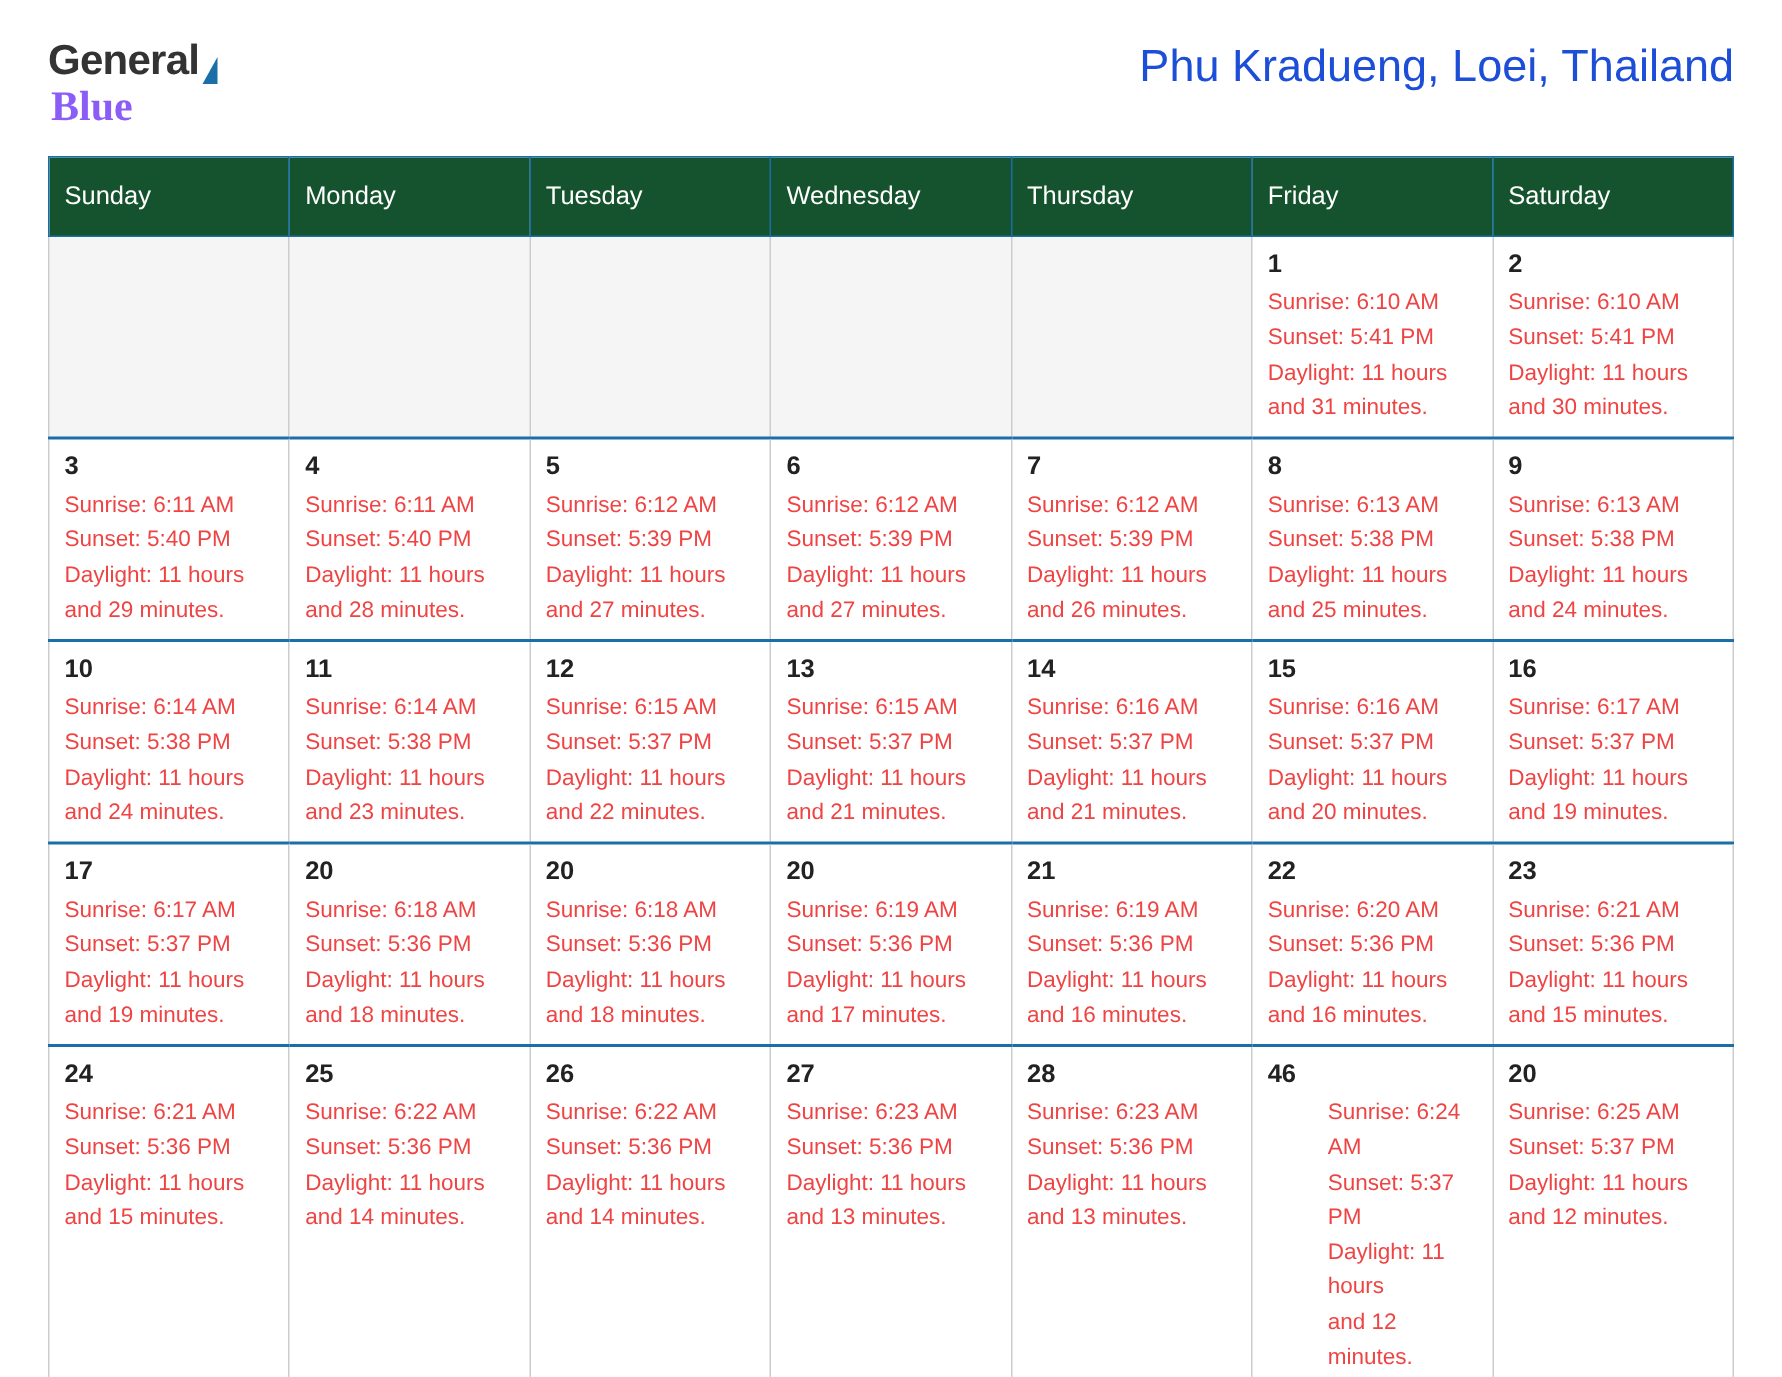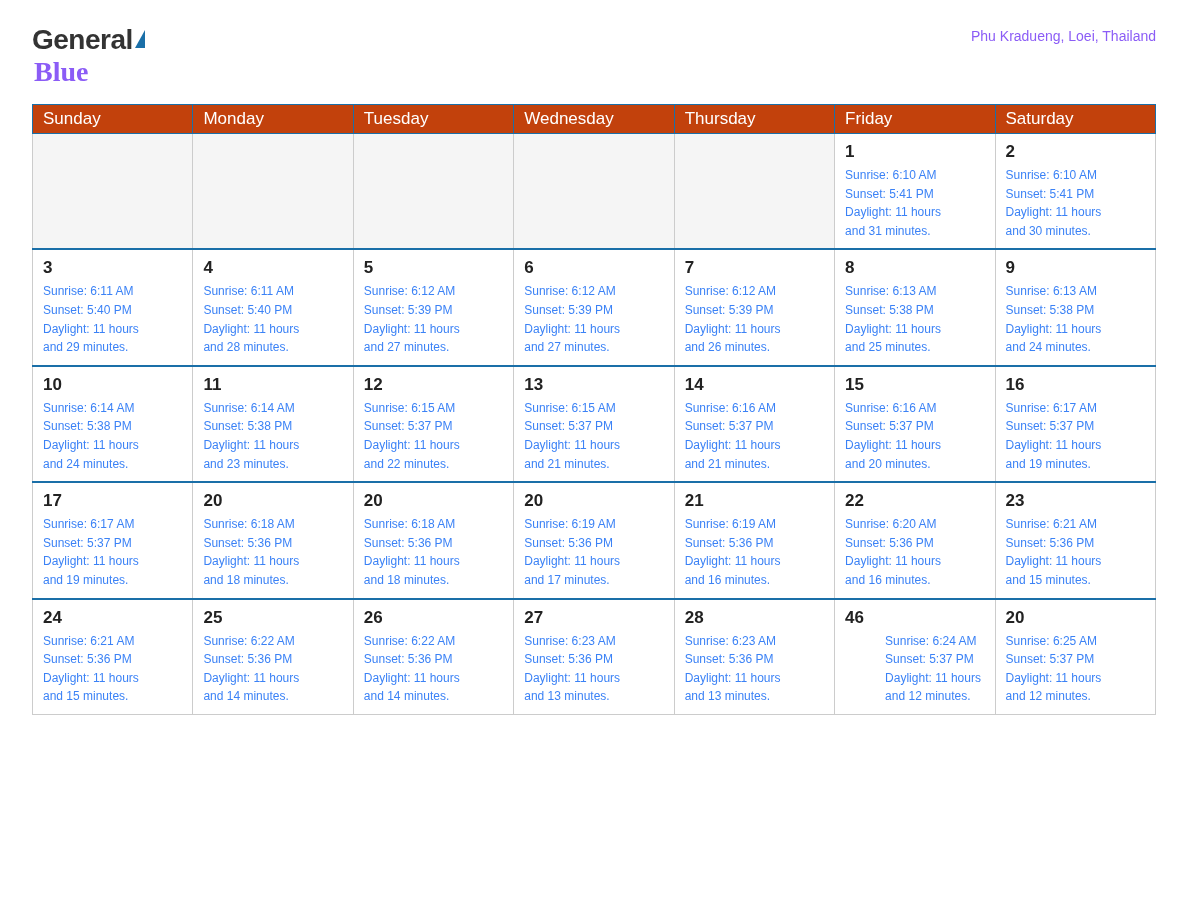--- a/index.html
+++ b/index.html
@@ -16,21 +16,21 @@
       align-items: flex-start;
       margin-bottom: 16px;
     }
     .logo {
       display: flex;
       flex-direction: column;
       align-items: flex-start;
     }
     .logo-top {
       display: flex;
-      align-items: flex-start;
+      align-items: flex-end;
     }
     .logo-general {
       font-size: 28px;
       font-weight: bold;
       color: #333;
       letter-spacing: -0.5px;
     }
     .logo-triangle {
       width: 0;
       height: 0;
@@ -50,35 +50,35 @@
     .title-section {
       text-align: right;
     }
     .month-title {
       font-size: 52px;
       font-weight: normal;
       color: #222;
       line-height: 1.1;
     }
     .location {
-      font-size: 14px;
-      color: #8b5cf6;
+      font-size: 30px;
+      color: #1d4ed8;
       margin-top: 4px;
     }
     .calendar {
       width: 100%;
       border-collapse: collapse;
       border: 1px solid #aaa;
     }
     .calendar thead tr th {
-      background: #c2410c;
+      background: #14532d;
       color: #fff;
       font-size: 17px;
       font-weight: normal;
-      padding: 4px 10px;
+      padding: 16px 10px;
       text-align: left;
       border: 1px solid #1a6fa8;
     }
     .calendar tbody tr td {
       vertical-align: top;
       padding: 8px 10px;
       border: 1px solid #ccc;
       width: 14.28%;
       min-height: 110px;
       height: 110px;
@@ -87,22 +87,22 @@
     .calendar tbody tr td.empty {
       background: #f5f5f5;
     }
     .day-number {
       font-size: 17px;
       font-weight: bold;
       color: #222;
       margin-bottom: 4px;
     }
     .day-info {
-      font-size: 12px;
-      color: #3b82f6;
+      font-size: 15px;
+      color: #ef4444;
       line-height: 1.55;
     }
     .row-separator td {
       border-top: 2px solid #1a6fa8 !important;
     }
   </style>
 </head>
 <body>
 
 <div class="header">

